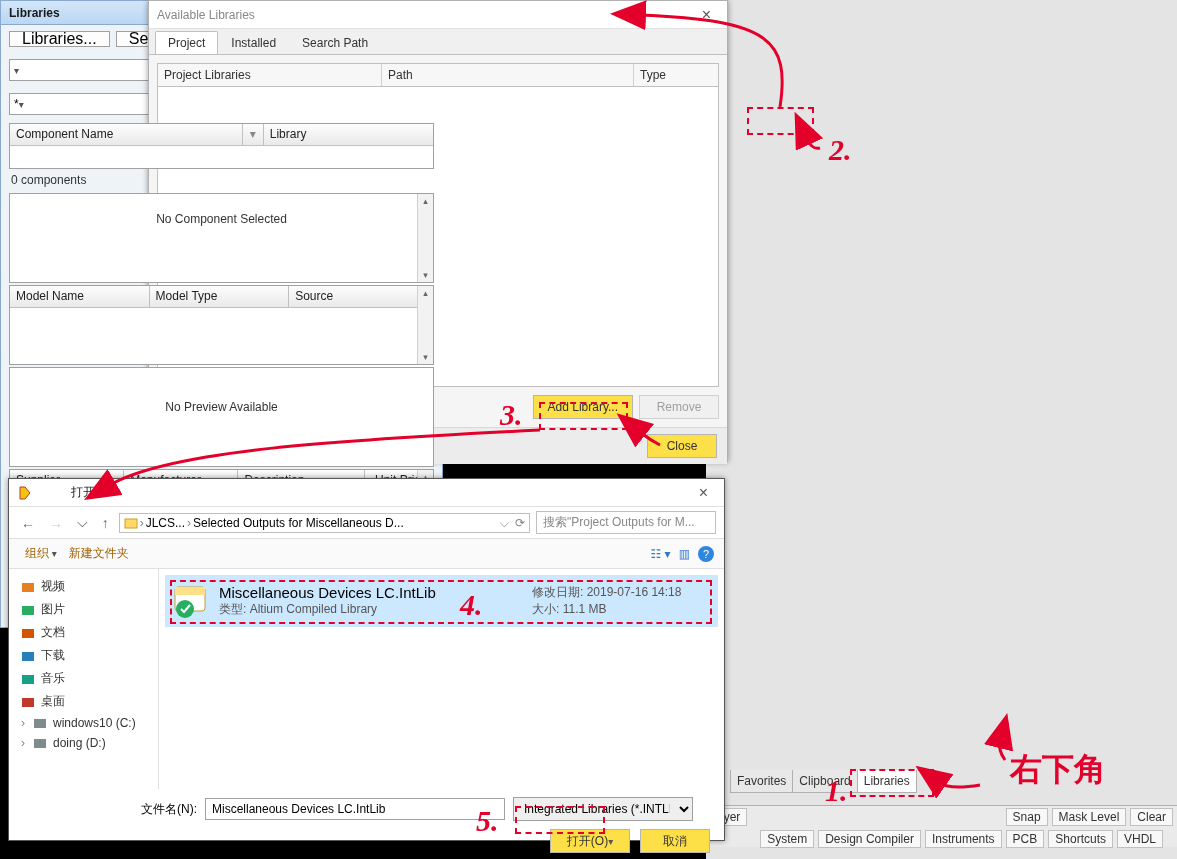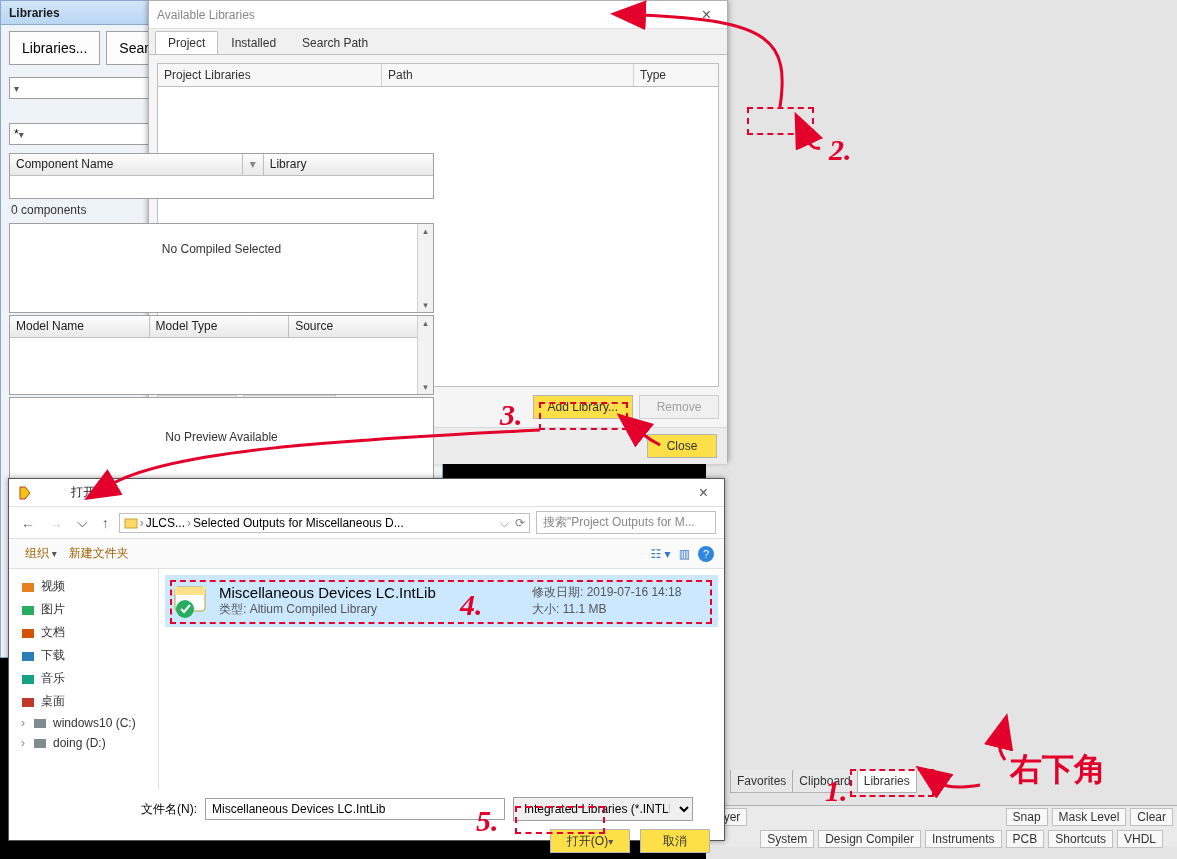--- a/index.html
+++ b/index.html
@@ -17,21 +17,21 @@
   .btn { display:inline-flex; align-items:center; justify-content:center; background:#fde047; border:1px solid #b5b5b5; font-size:12px; padding:4px 14px; min-width:80px; height:24px; color:#333; cursor:pointer; }
   .btn.disabled { color:#a0a0a0; border-color:#d0d0d0; background:#f0f0f0; cursor:default; }
   .redbox { position:absolute; border:2px dashed #e3002b; pointer-events:none; }
   .redlabel { position:absolute; color:#e3002b; font-family:"Times New Roman", serif; font-style:italic; font-weight:bold; font-size:30px; pointer-events:none; }
   svg.arrow { position:absolute; pointer-events:none; overflow:visible; }
   
   #libp { left:730px; top:74px; width:443px; background:#eef3f7; border:1px solid #8aa9cf; }
   #libp .phead { background:linear-gradient(#d4e6f8,#b9d7f3); height:24px; display:flex; align-items:center; padding:0 8px; font-size:12px; font-weight:bold; color:#1a1a1a; border-bottom:1px solid #8aa9cf; }
   #libp .phead .picons { margin-left:auto; display:flex; gap:6px; font-size:11px; }
   #libp .row { display:flex; gap:6px; padding:6px 8px; }
-  #libp .pbtn { background:#fdfdfd; border:1px solid #a0a0a0; font-size:14px; padding:4px 12px; height:34px; display:inline-flex; align-items:center; justify-content:center; cursor:pointer; }
+  #libp .pbtn { background:#fdfdfd; border:1px solid #a0a0a0; font-size:16px; padding:4px 12px; height:16px; display:inline-flex; align-items:center; justify-content:center; cursor:pointer; }
   #libp .sel { flex:1; background:#fff; border:1px solid #a0a0a0; height:22px; font-size:12px; display:flex; align-items:center; padding:0 4px; }
   #libp .panelbox { margin:2px 8px; border:1px solid #a0a0a0; background:#fff; font-size:12px; position:relative; }
   #libp .gridhead { display:flex; background:linear-gradient(#fdfdfd,#e9e9e9); border-bottom:1px solid #c0c0c0; height:22px; font-size:12px; }
   #libp .gridhead .gc { padding:3px 6px; border-right:1px solid #c0c0c0; color:#222; }
   #libp .msg { text-align:center; color:#333; padding:18px 0; font-size:12px; }
   #libp .count { padding:2px 10px 4px; font-size:12px; color:#333; }
   #libp .scrollbar { position:absolute; right:0; top:0; bottom:0; width:16px; background:#f2f2f2; display:flex; flex-direction:column; justify-content:space-between; align-items:center; border-left:1px solid #d0d0d0; }
   .scrollbar span { font-size:9px; color:#666; padding:2px 0; }
   
   #bottomtabs { position:absolute; left:730px; top:770px; width:443px; display:flex; font-size:12px; }
@@ -122,21 +122,21 @@
   </div>
   <div class="panelbox" style="height:46px;">
     <div class="gridhead">
       <div class="gc" style="width:55%">Component Name</div>
       <div class="gc" style="width:5%;text-align:center;color:#888;">▾</div>
       <div class="gc" style="flex:1;border-right:none">Library</div>
     </div>
   </div>
   <div class="count">0 components</div>
   <div class="panelbox" style="height:90px;">
-    <div class="msg">No Compiled Selected</div>
+    <div class="msg">No Component Selected</div>
     <div class="scrollbar">
         <span>▴</span>
         <span>▾</span>
       </div>
   </div>
   <div class="panelbox" style="height:80px;">
     <div class="gridhead">
       <div class="gc" style="width:33%">Model Name</div>
       <div class="gc" style="width:33%">Model Type</div>
       <div class="gc" style="flex:1;border-right:none">Source</div>

